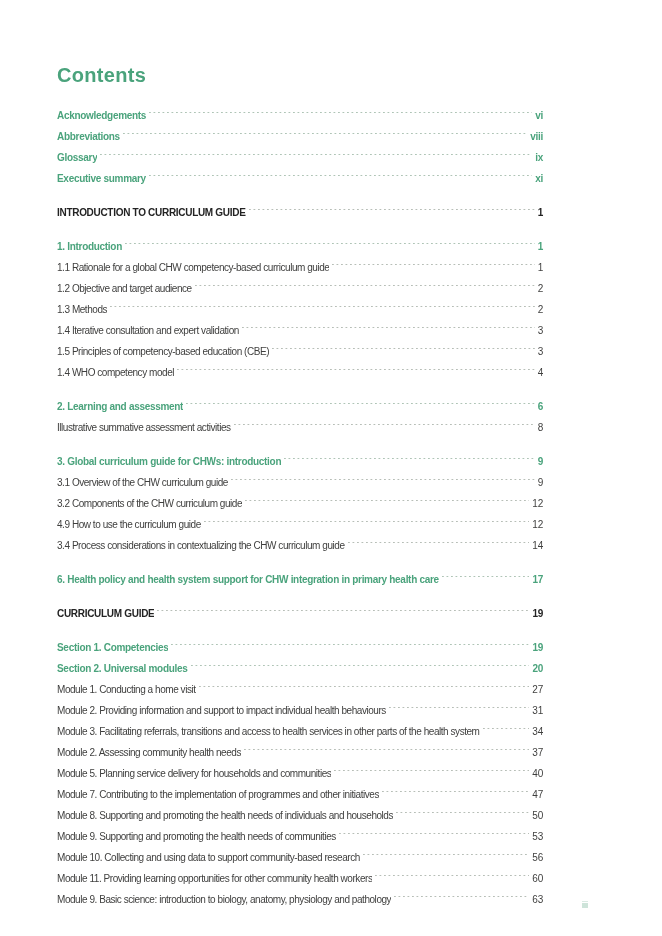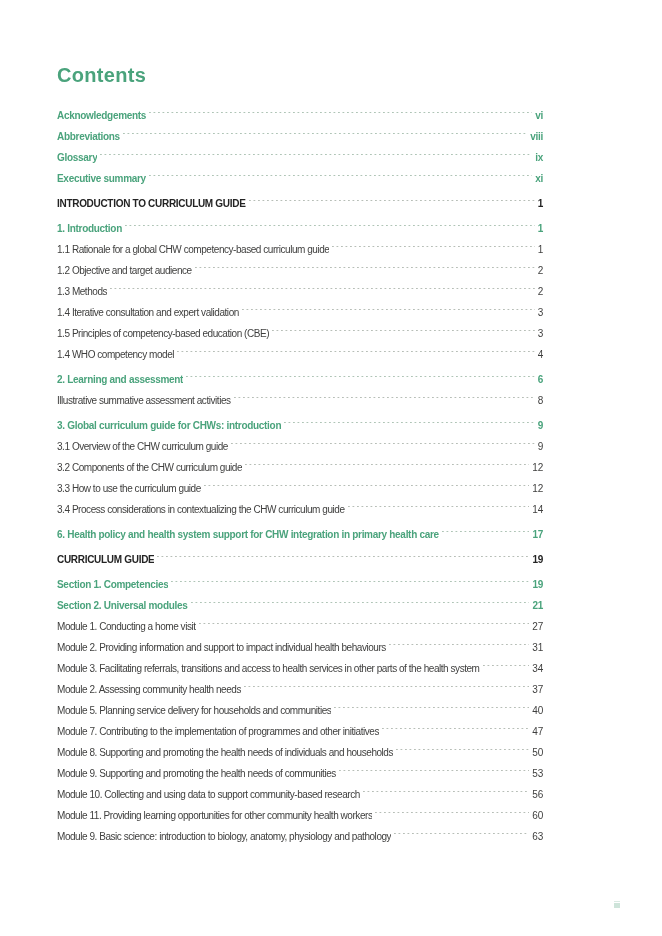--- a/index.html
+++ b/index.html
@@ -31,21 +31,21 @@
     width: 486px;
   }
 
   .row {
     display: flex;
     height: 21px;
     align-items: center;
     font-size: 10px;
     color: #3F3F3E;
   }
-  .row.gap { margin-top: 4px; }
+  .row.gap { margin-top: 13px; }
 
   .row .label {
     line-height: 21px;
     white-space: nowrap;
     overflow: hidden;
     flex: 0 1 auto;
     letter-spacing: -0.45px;
   }
 
   .row .leader {
@@ -76,21 +76,21 @@
 
   .row.black-bold .label,
   .row.black-bold .page-num {
     font-weight: bold;
     color: #232323;
     letter-spacing: -0.3px;
   }
 
   .footer-num {
     position: absolute;
-    right: 42px;
+    right: 74px;
     bottom: 26px;
     font-size: 9px;
     font-weight: normal;
     color: #8CBFA9;
   }
 </style>
 </head>
 <body>
 
 <div class="page">
@@ -177,21 +177,21 @@
     <span class="label">3.1 Overview of the CHW curriculum guide</span>
     <span class="leader"></span>
     <span class="page-num">9</span>
   </div>
       <div class="row normal">
     <span class="label">3.2 Components of the CHW curriculum guide</span>
     <span class="leader"></span>
     <span class="page-num">12</span>
   </div>
       <div class="row normal">
-    <span class="label">3.3 How to use the curriculum guide</span>
+    <span class="label">4.9 How to use the curriculum guide</span>
     <span class="leader"></span>
     <span class="page-num">12</span>
   </div>
       <div class="row normal">
     <span class="label">3.4 Process considerations in contextualizing the CHW curriculum guide</span>
     <span class="leader"></span>
     <span class="page-num">14</span>
   </div>
       <div class="row green-bold gap">
     <span class="label">6. Health policy and health system support for CHW integration in primary health care</span>
@@ -204,21 +204,21 @@
     <span class="page-num">19</span>
   </div>
       <div class="row green-bold gap">
     <span class="label">Section 1. Competencies</span>
     <span class="leader"></span>
     <span class="page-num">19</span>
   </div>
       <div class="row green-bold">
     <span class="label">Section 2. Universal modules</span>
     <span class="leader"></span>
-    <span class="page-num">21</span>
+    <span class="page-num">20</span>
   </div>
       <div class="row normal">
     <span class="label">Module 1. Conducting a home visit</span>
     <span class="leader"></span>
     <span class="page-num">27</span>
   </div>
       <div class="row normal">
     <span class="label">Module 2. Providing information and support to impact individual health behaviours</span>
     <span class="leader"></span>
     <span class="page-num">31</span>

